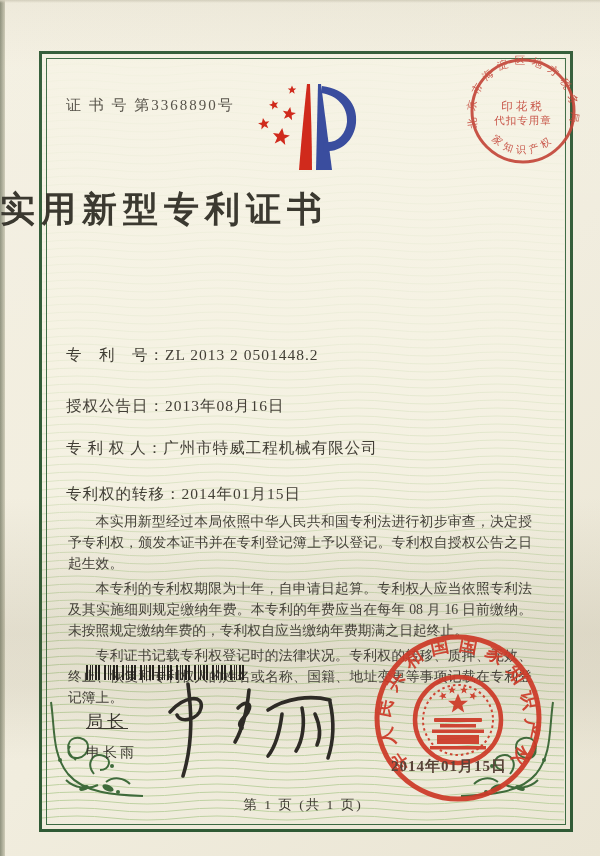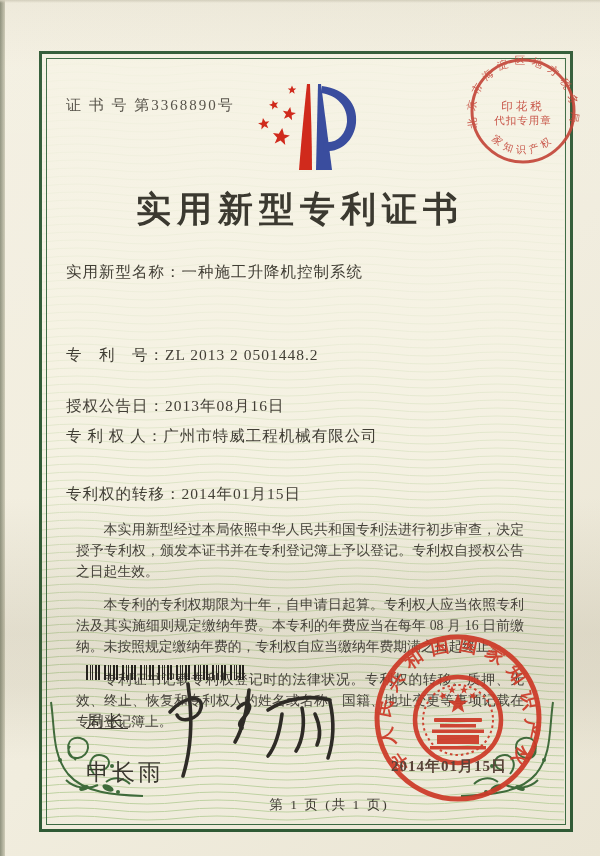--- a/index.html
+++ b/index.html
@@ -17,43 +17,43 @@
   .frame-inner{position:absolute;inset:4px;border:1px solid #3c6a42;}
   .guilloche{position:absolute;left:42px;top:54px;width:522px;height:769px;}
   .paper-fade{position:absolute;left:42px;top:54px;width:522px;height:769px;
       background:linear-gradient(180deg,rgba(246,243,228,.95) 0%,rgba(246,243,228,.85) 35%,
       rgba(246,243,228,.55) 60%,rgba(246,243,228,.18) 78%,rgba(246,243,228,.10) 100%);}
   .shade{position:absolute;inset:0;pointer-events:none;background:
       linear-gradient(180deg,rgba(120,110,80,.05) 0%,rgba(255,255,250,.04) 8%,
       rgba(0,0,0,0) 58%,rgba(110,100,70,.12) 74%,rgba(110,100,70,.10) 80%,rgba(0,0,0,0) 89%);}
   .abs{position:absolute;}
   .cert-number{left:66px;top:96px;font-size:15px;letter-spacing:2px;color:#57534a;font-family:Liberation Serif, serif;}
-  .title{left:0;top:186px;width:600px;text-align:center;font-size:35px;
+  .title{left:0;top:186px;width:600px;text-align:left;font-size:35px;
          letter-spacing:6px;font-weight:600;color:#3b3930;}
   .field-row{left:66px;font-size:15.5px;letter-spacing:1px;color:#413e35;white-space:nowrap;}
-  .r0{top:262px}.r1{top:309px}.r2{top:345px}.r3{top:396px}.r4{top:426px}.r5{top:484px}
+  .r0{top:262px}.r1{top:309px}.r2{top:345px}.r3{top:396px}.r4{top:438px}.r5{top:484px}
   .paragraphs{left:64px;top:507px;width:472px;font-size:13.8px;line-height:21px;
       color:#45423a;text-align:justify;}
-  .paragraphs p{margin:12px;text-indent:2em;}
+  .paragraphs p{margin:4px;text-indent:2em;}
   .barcode{left:86px;top:665px;width:162px;height:15px;
       background:
         repeating-linear-gradient(90deg,#26231e 0 2px,rgba(0,0,0,0) 2px 4px,#26231e 4px 5px,rgba(0,0,0,0) 5px 9px),
         repeating-linear-gradient(90deg,#26231e 0 1px,rgba(0,0,0,0) 1px 6px);}
   .issuer-title{left:86px;top:710px;font-size:17px;letter-spacing:4px;color:#3a372f;text-decoration:underline;}
-  .issuer-name{left:86px;top:744px;font-size:23px;letter-spacing:3px;color:#3a372f;margin-top:13px;}
+  .issuer-name{left:86px;top:744px;font-size:14px;letter-spacing:3px;color:#3a372f;}
   .signature{left:150px;top:678px;width:200px;height:108px;}
   .flourish{width:100px;height:100px;}
   .fl-left{left:46px;top:700px;}
   .fl-right{left:458px;top:700px;transform:scaleX(-1);}
   .tax-stamp{left:466px;top:54px;width:114px;height:114px;opacity:.92;}
   .bottom-seal{left:366px;top:626px;width:184px;height:184px;opacity:.93;}
   .seal-date{left:391px;top:757px;font-size:15px;letter-spacing:1px;color:#584338;
       font-weight:600;}
   .page-footer{left:39px;top:796px;width:528px;text-align:center;font-size:13.5px;
-      letter-spacing:2px;color:#3d3a31;padding-left:26px;}
+      letter-spacing:2px;color:#3d3a31;}
   svg text{font-family:"Liberation Serif","DejaVu Serif",serif;}
 </style>
 </head>
 <body>
 
 <div class="page">
 
   <svg width="0" height="0" style="position:absolute" aria-hidden="true">
     <defs>
       <path id="star" d="M0,-10 L2.9,-3.2 L9.5,-3.1 L4.1,1.3 L5.9,8.1 L0,4 L-5.9,8.1 L-4.1,1.3 L-9.5,-3.1 L-2.9,-3.2 Z"></path>
@@ -138,21 +138,20 @@
     </text>
     <text font-size="10" fill="#c4473a" letter-spacing="4">
       <textPath href="#taxBot" startOffset="50%" text-anchor="middle">国家知识产权局</textPath>
     </text>
     <text x="0" y="-1" text-anchor="middle" font-size="11.5" letter-spacing="3" fill="#c4473a">印花税</text>
     <text x="0" y="13" text-anchor="middle" font-size="10.5" letter-spacing="1" fill="#c4473a">代扣专用章</text>
   </svg>
 
   <div class="abs title">实用新型专利证书</div>
 
-  <div class="abs field-row r0"><span>实用新型名称：</span><span>一种施工升降机控制系统</span></div>
   <div class="abs field-row r2"><span>专　利　号：</span><span>ZL 2013 2 0501448.2</span></div>
   <div class="abs field-row r3"><span>授权公告日：</span><span>2013年08月16日</span></div>
   <div class="abs field-row r4"><span>专 利 权 人：</span><span>广州市特威工程机械有限公司</span></div>
   <div class="abs field-row r5"><span>专利权的转移：</span><span>2014年01月15日</span></div>
 
   <div class="abs paragraphs">
     <p>本实用新型经过本局依照中华人民共和国专利法进行初步审查，决定授予专利权，颁发本证书并在专利登记簿上予以登记。专利权自授权公告之日起生效。</p>
     <p>本专利的专利权期限为十年，自申请日起算。专利权人应当依照专利法及其实施细则规定缴纳年费。本专利的年费应当在每年 08 月 16 日前缴纳。未按照规定缴纳年费的，专利权自应当缴纳年费期满之日起终止。</p>
     <p>专利证书记载专利权登记时的法律状况。专利权的转移、质押、无效、终止、恢复和专利权人的姓名或名称、国籍、地址变更等事项记载在专利登记簿上。</p>
   </div>

